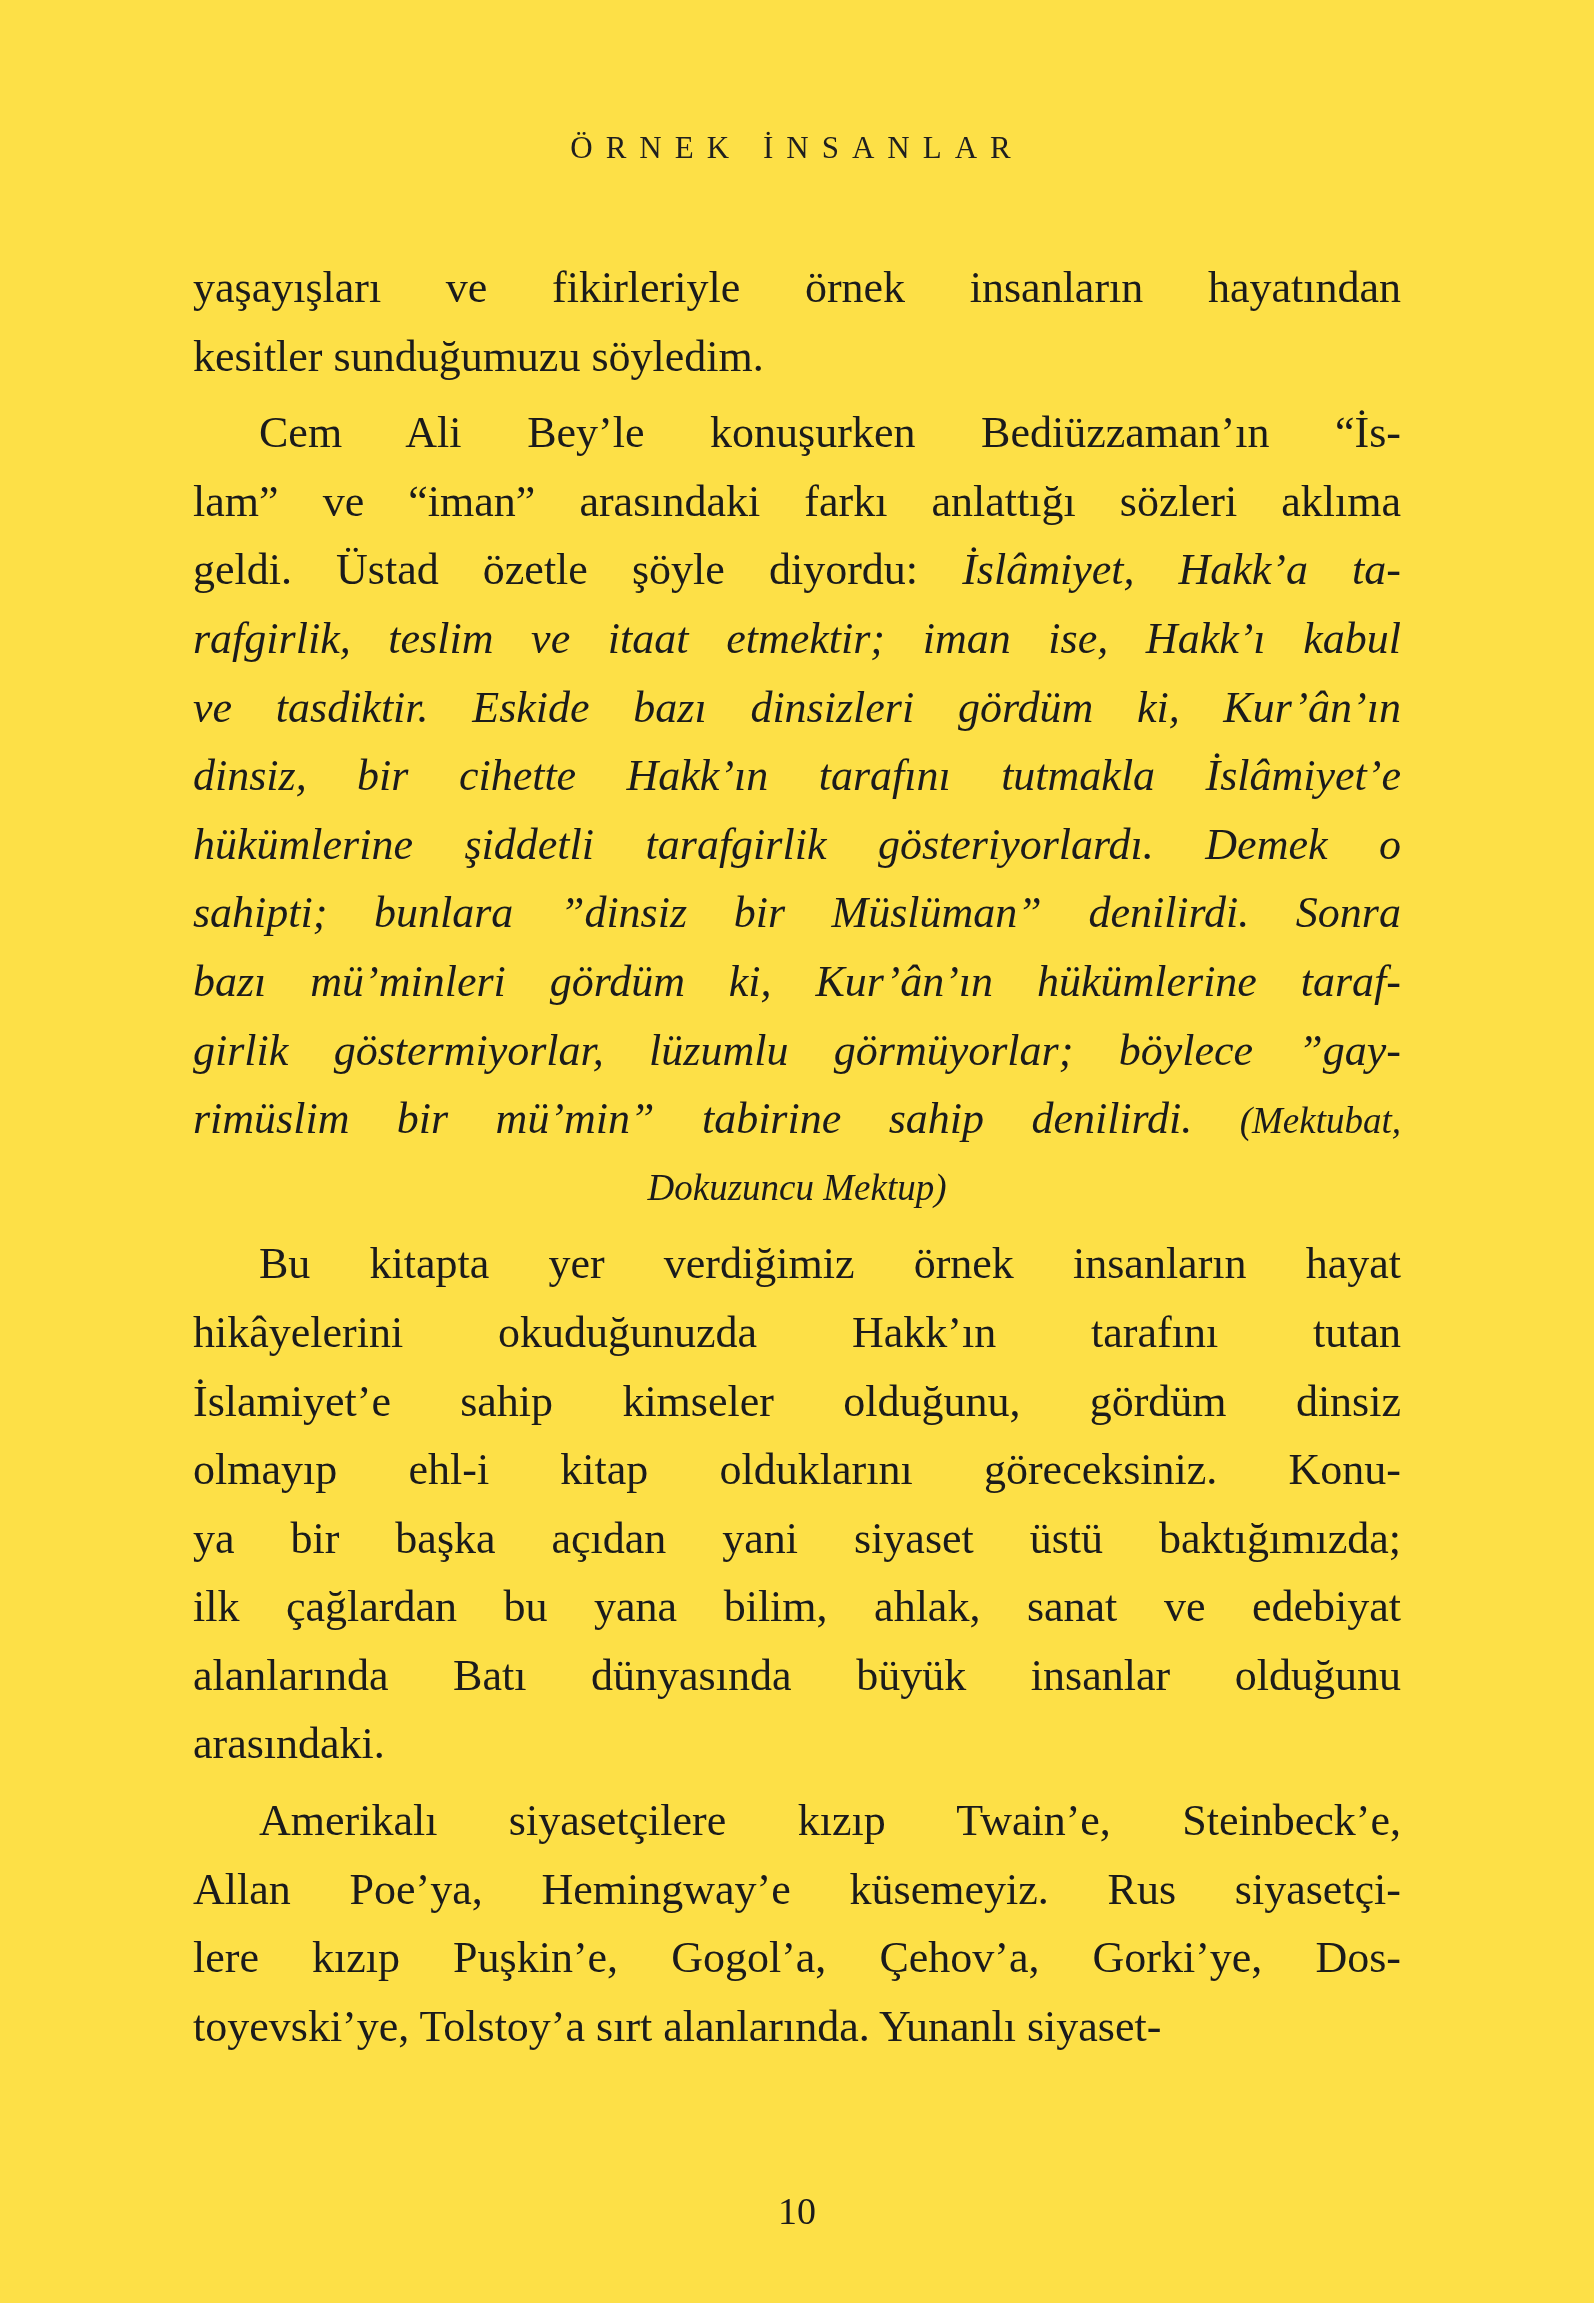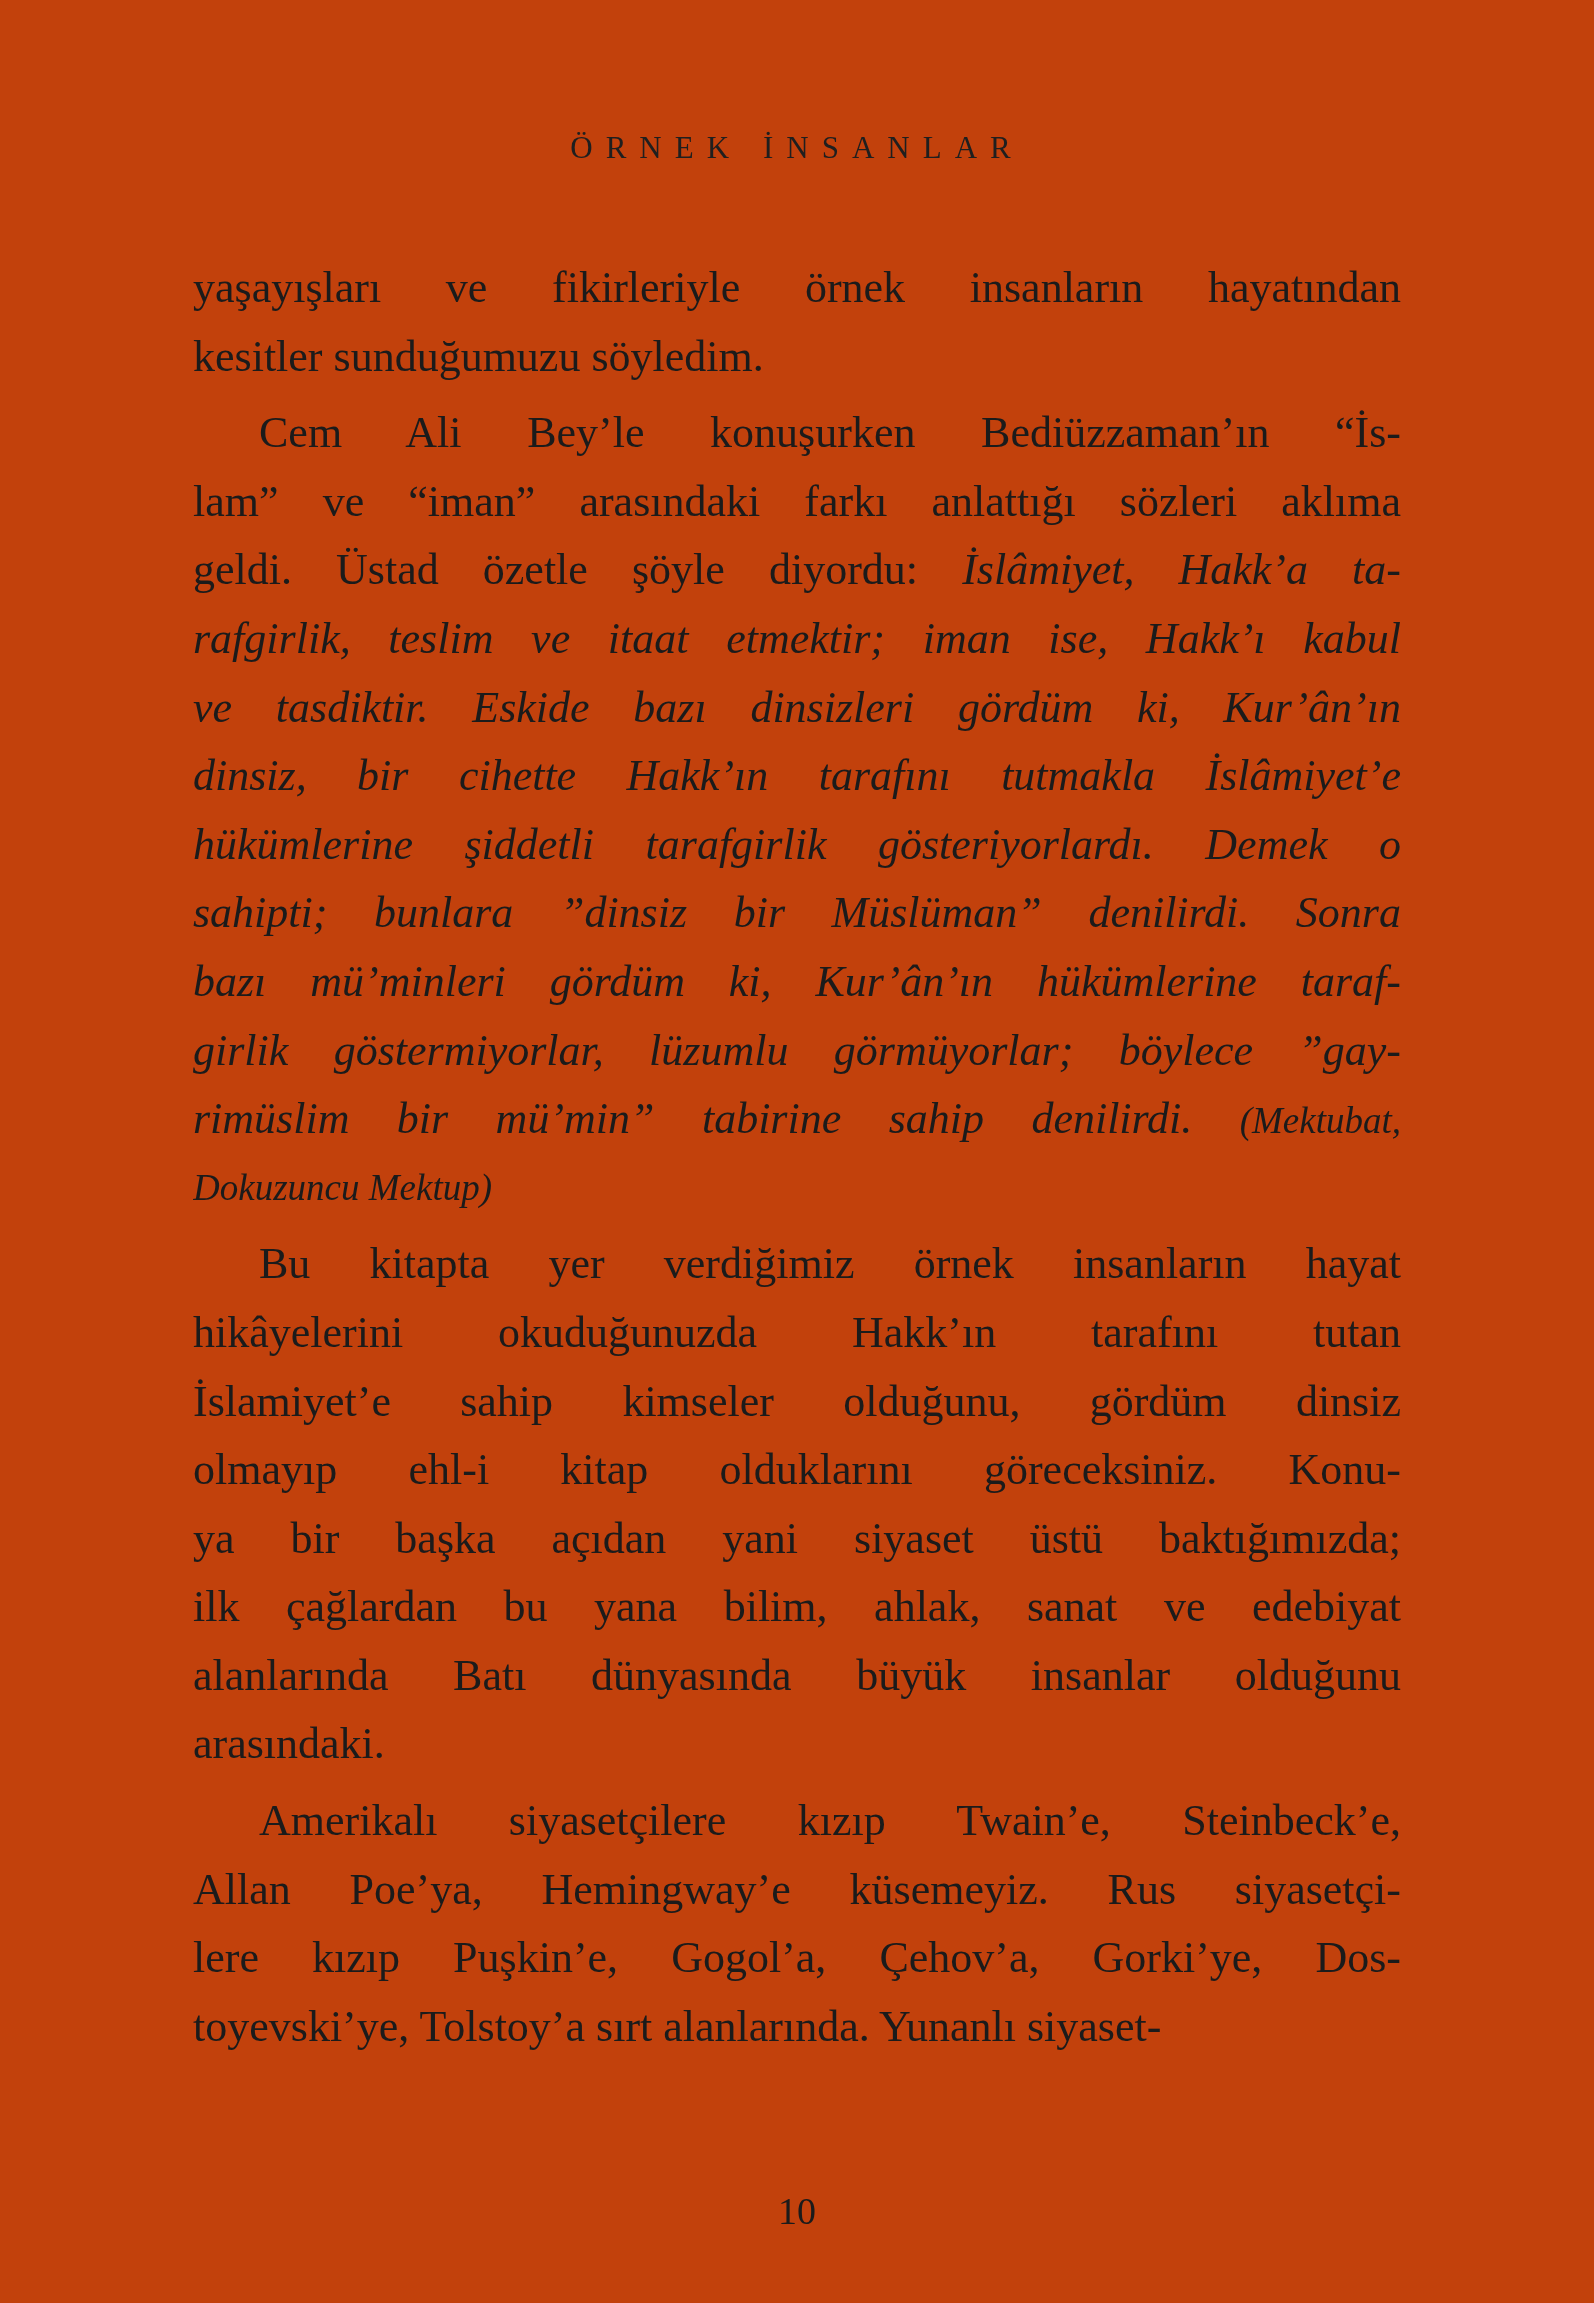--- a/index.html
+++ b/index.html
@@ -5,21 +5,21 @@
   html, body {
     margin: 0;
     padding: 0;
     background: #e8e8e8;
   }
   .page {
     position: relative;
     width: 1594px;
     height: 2303px;
     margin: 0 auto;
-    background: #c2410c;
+    background: #fde047;
     color: #1b1b1b;
     font-family: "Liberation Serif", serif;
     box-sizing: border-box;
     overflow: hidden;
   }
   .running-header {
     padding-top: 130px;
     text-align: center;
     font-size: 31px;
     letter-spacing: 0.42em;
@@ -42,21 +42,21 @@
   }
   .ln.j {
     text-align: justify;
     text-align-last: justify;
     text-justify: inter-word;
   }
   .ln.first {
     padding-left: 66px;
   }
   .it { font-style: italic; }
-  .small { font-size: 37px; }
+  .small { font-size: 37px; text-align: center; }
   .page-number {
     margin-top: 128px;
     text-align: center;
     font-size: 38px;
     color: #1b1b1b;
   }
 </style>
 </head>
 <body>
 

